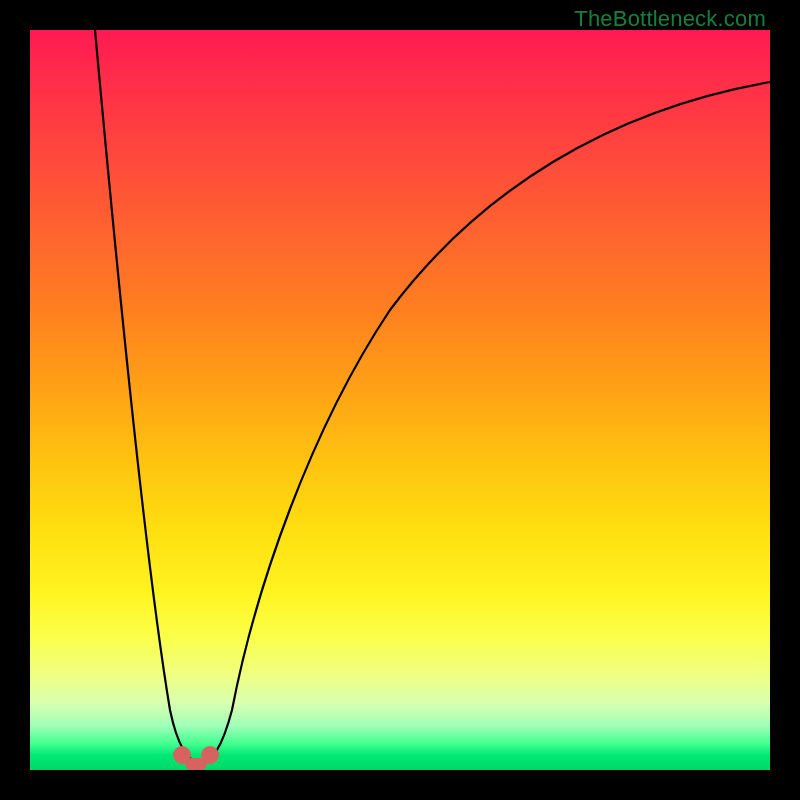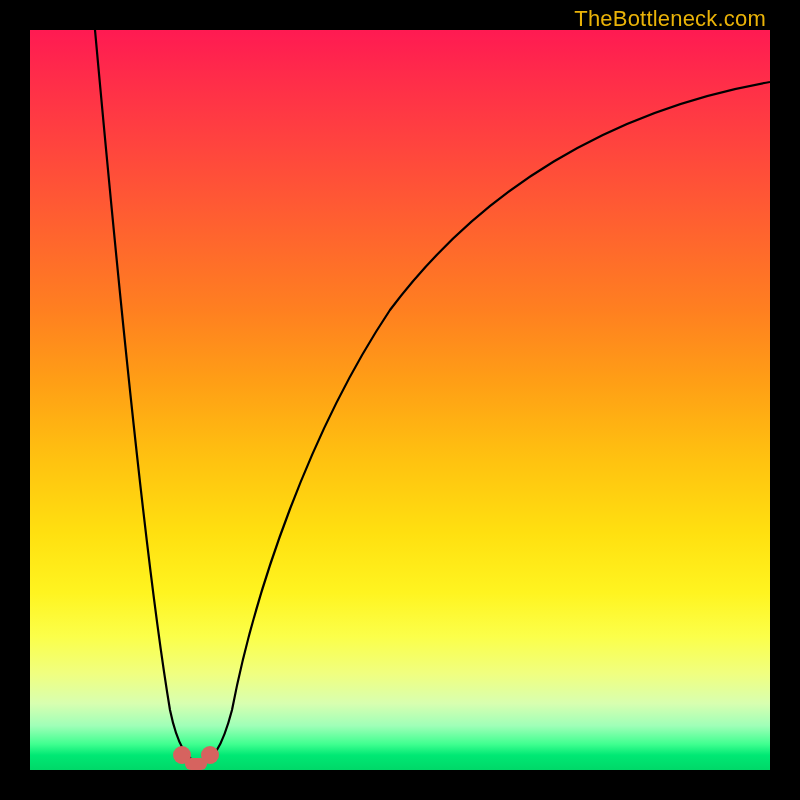--- a/index.html
+++ b/index.html
@@ -38,21 +38,21 @@
       #a0ffb8 94%,
       #40ff90 96.5%,
       #00e874 98%,
       #00d868 100%
     );
   }
   .watermark {
     position: absolute;
     top: 6px;
     right: 34px;
-    color: #eab308;
+    color: #15803d;
     font-size: 22px;
     font-weight: 500;
     letter-spacing: 0.2px;
     z-index: 5;
   }
   svg.curve {
     position: absolute;
     inset: 0;
     width: 100%;
     height: 100%;

